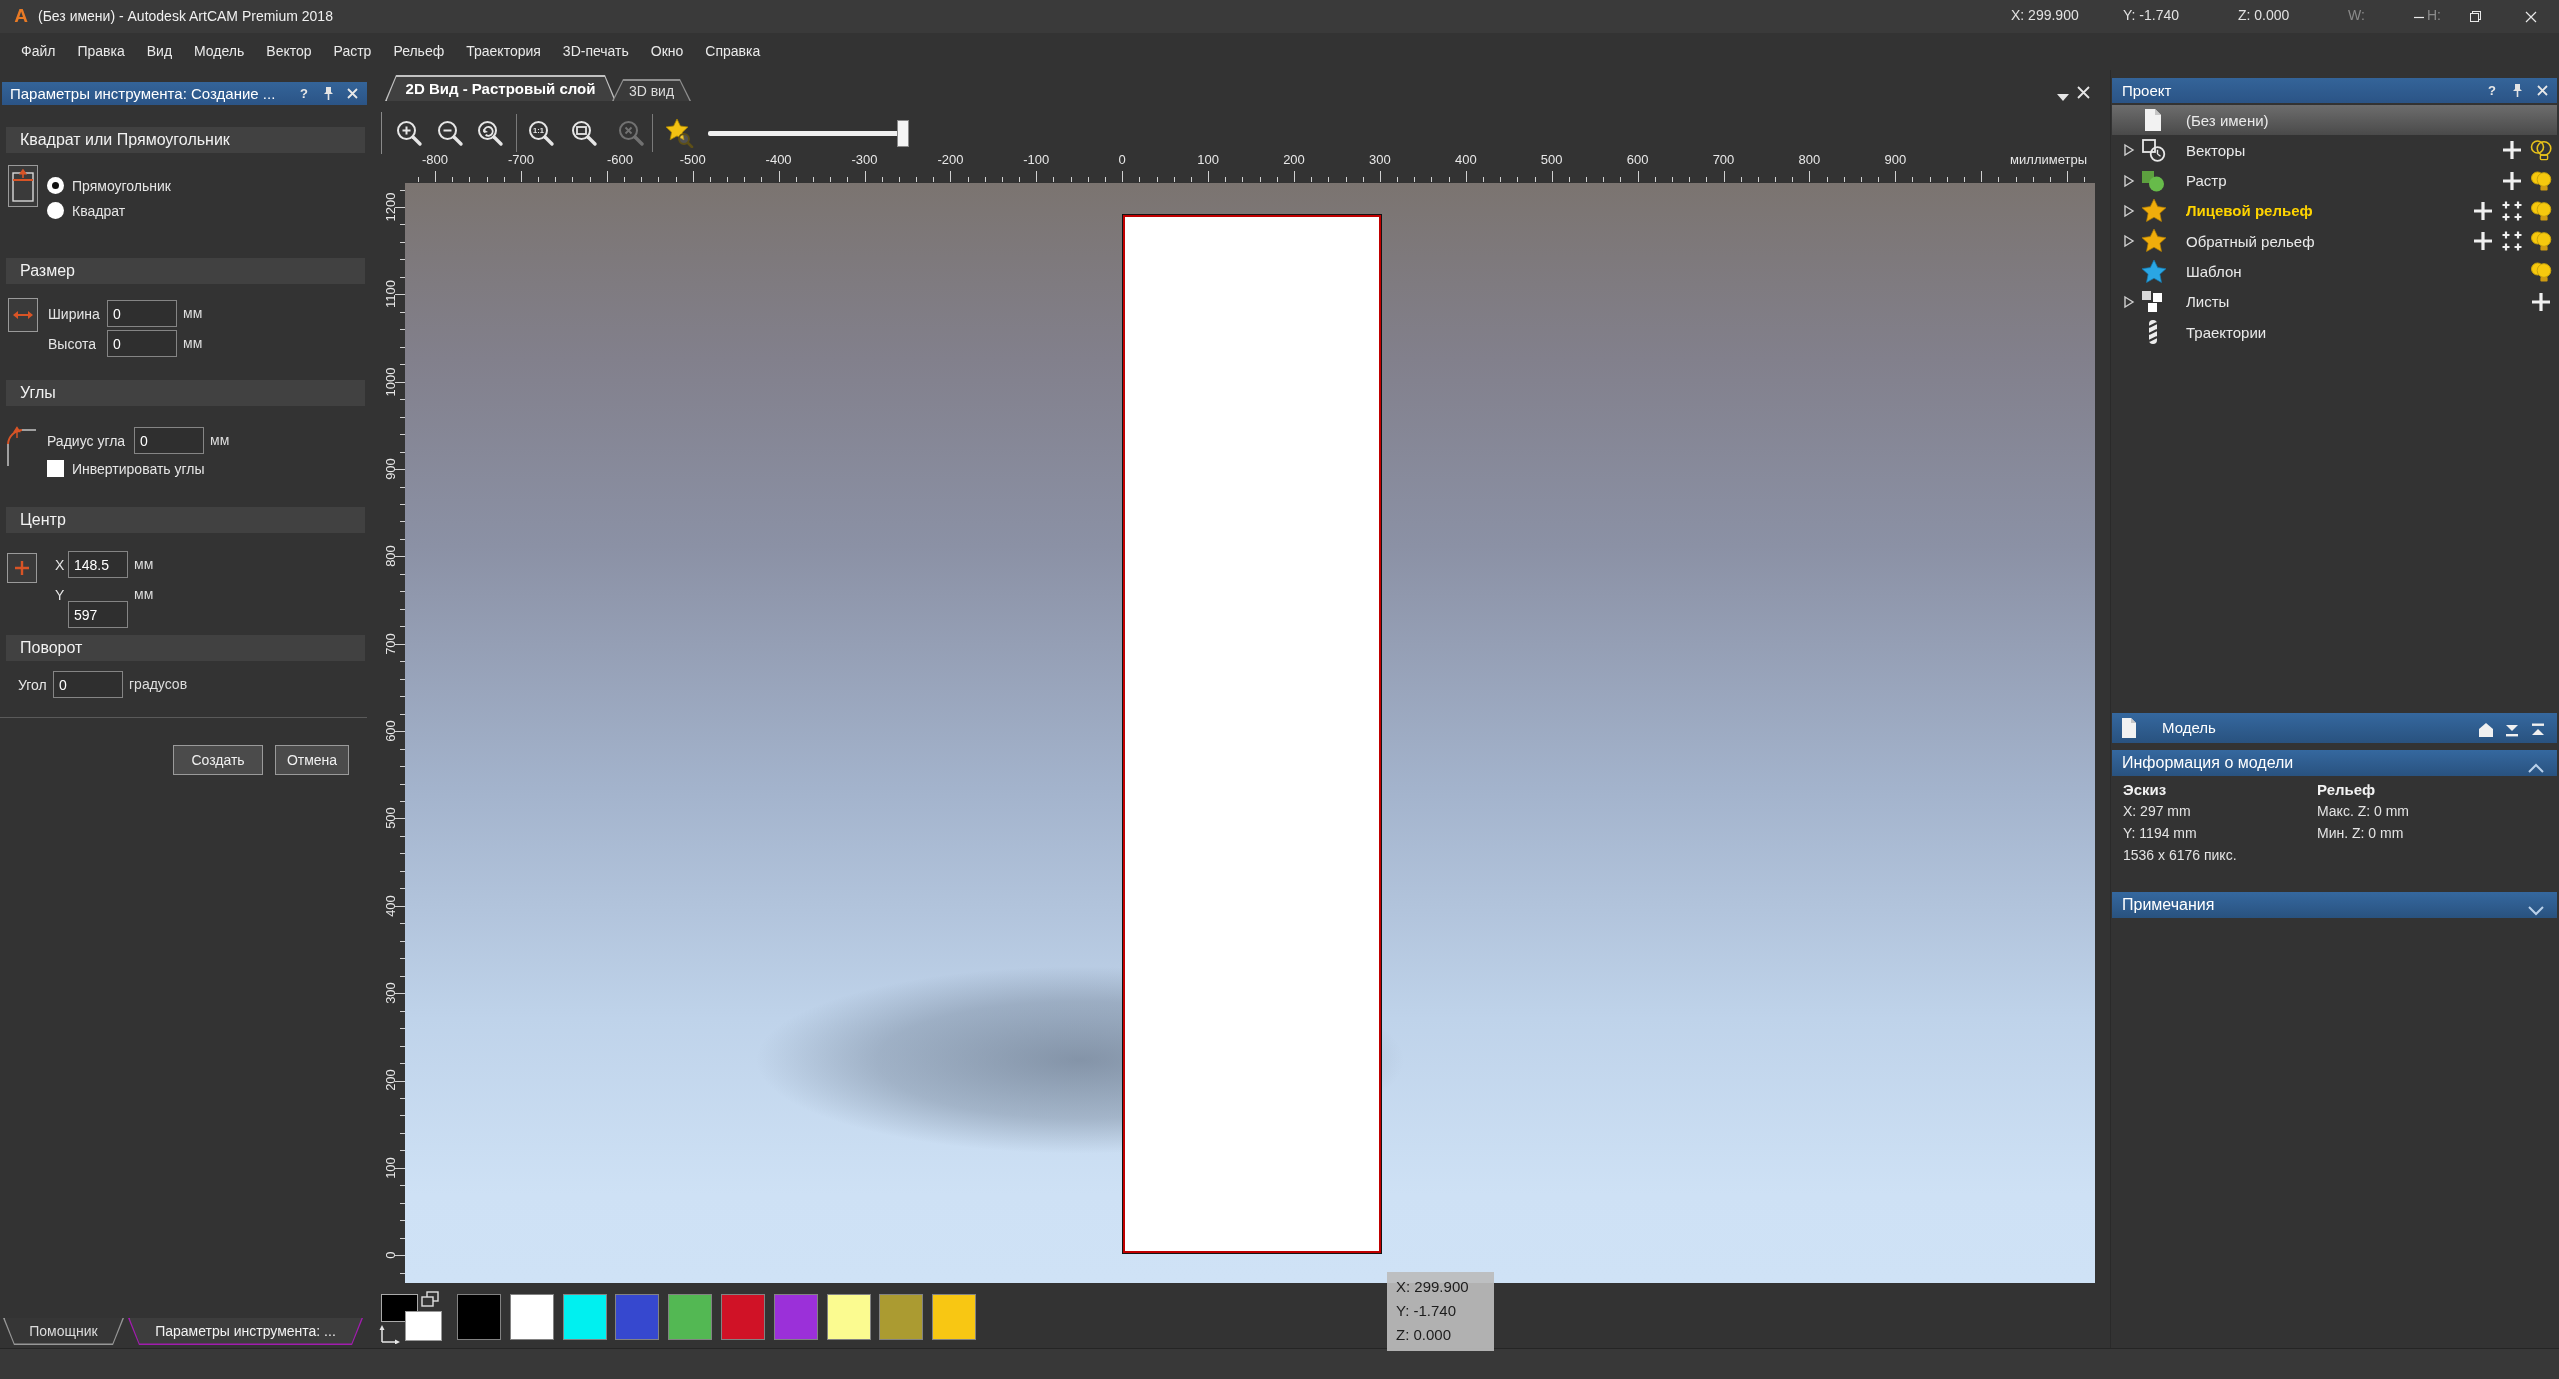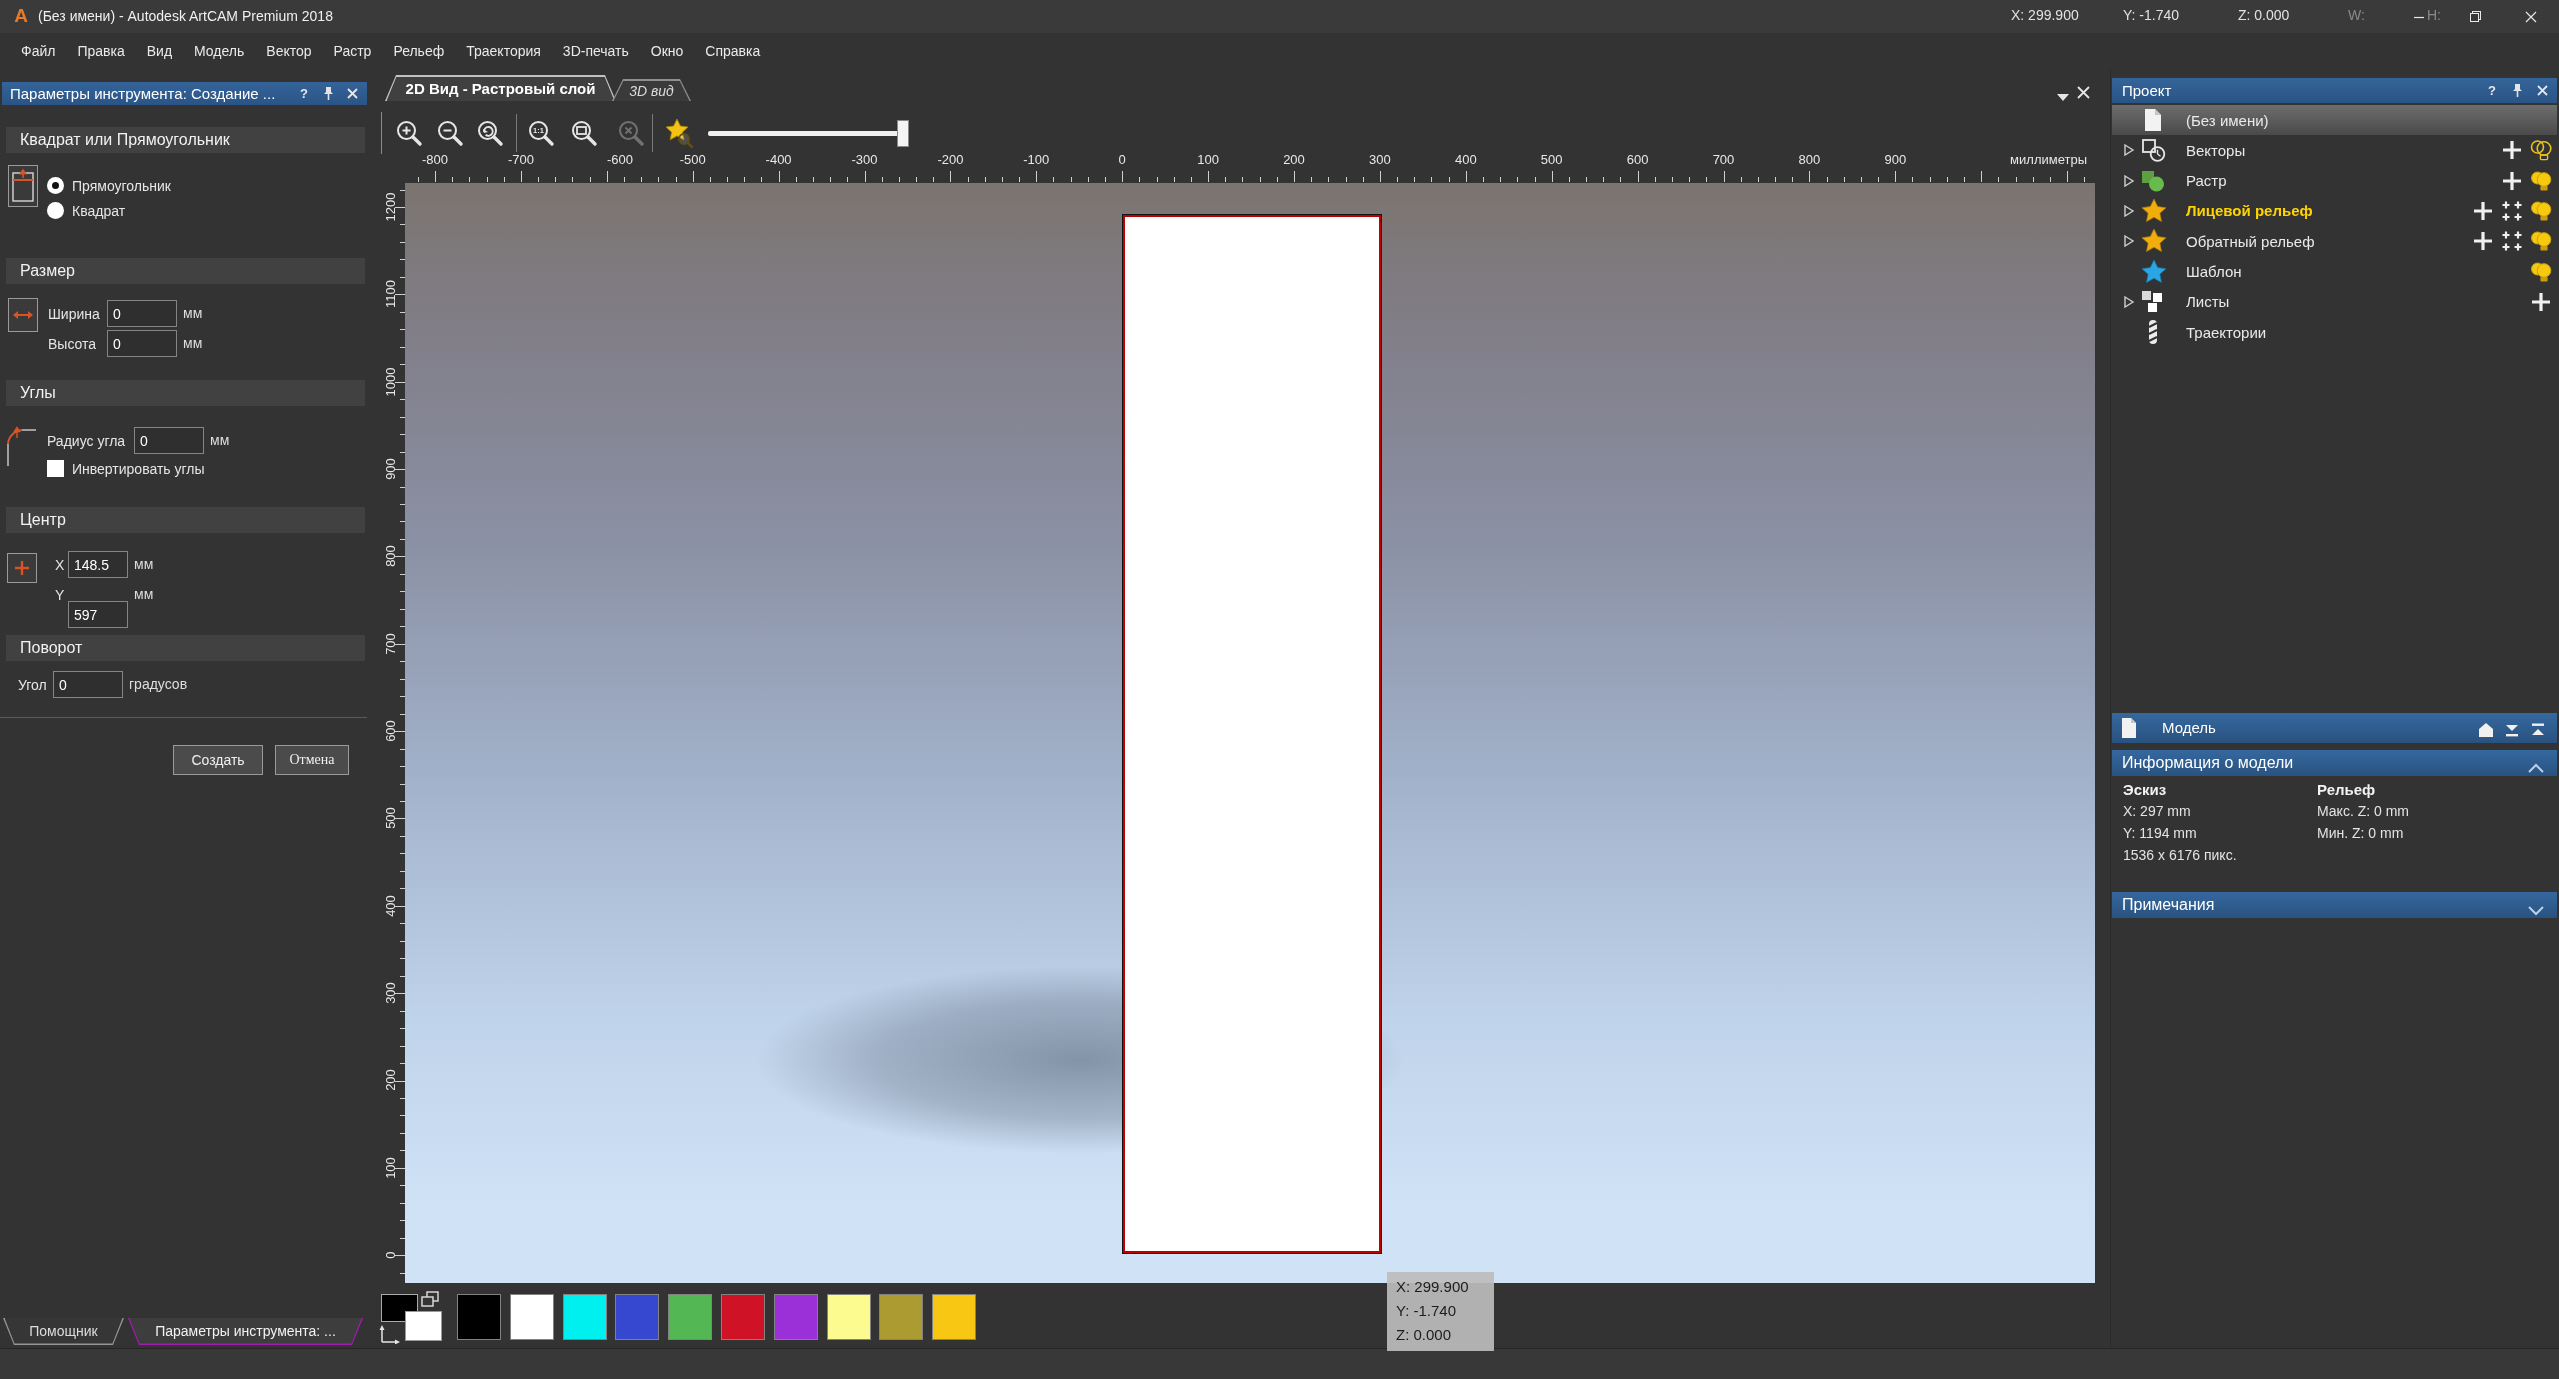--- a/index.html
+++ b/index.html
@@ -186,28 +186,28 @@
   <input class="field" style="left: 68px; top: 581px; width: 60px; margin-top: 20px;" value="597">
   <div class="abs unit" style="left:134px;top:586px;">мм</div>
 
   <div class="abs sec-bar" style="left:6px;top:635px;width:359px;height:26px;">Поворот</div>
   <div class="abs lbl" style="left:18px;top:676px;">Угол</div>
   <input class="field" style="left: 53px; top: 671px; width: 70px;" value="0">
   <div class="abs unit" style="left:129px;top:676px;">градусов</div>
 
   <div class="abs" style="left:0;top:717px;width:367px;height:1px;background:#5a5a5a;"></div>
   <button class="btn" style="left:173px;top:745px;width:90px;height:30px;">Создать</button>
-  <button class="btn" style="left:275px;top:745px;width:74px;height:30px;font-family:Liberation Serif, serif;">Отмена</button>
+  <button class="btn" style="left:275px;top:745px;width:74px;height:30px;">Отмена</button>
 
   <div class="abs panel-bg" style="left:385px;top:70px;width:1725px;height:1278px;"></div>
 
   <div class="ttab" style="left:385px;top:75px;width:231px;height:26px;background:#c2c2c2;">
     <div class="inner" style="background:#404040;font-weight:bold;font-size:15px;color:#fff;">2D Вид - Растровый слой</div>
   </div>
-  <div class="ttab" style="left:612px;top:79px;width:79px;height:22px;background:#8f8f8f;font-style:italic;">
+  <div class="ttab" style="left:612px;top:79px;width:79px;height:22px;background:#8f8f8f;">
     <div class="inner" style="background:#3a3a3a;font-size:14px;color:#dcdcdc;">3D вид</div>
   </div>
   <div class="abs" style="left:2056px;top:88px;"><svg width="14" height="9">
         <path d="M1 1l6 7 6-7z" fill="#e6e6e6"></path>
       </svg></div>
   <div class="abs" style="left:2077px;top:85px;"><svg width="13" height="13">
         <path d="M1 1l11 11M12 1L1 12" stroke="#e6e6e6" stroke-width="1.8"></path>
       </svg></div>
 
   <div id="toolbar-host"></div>

